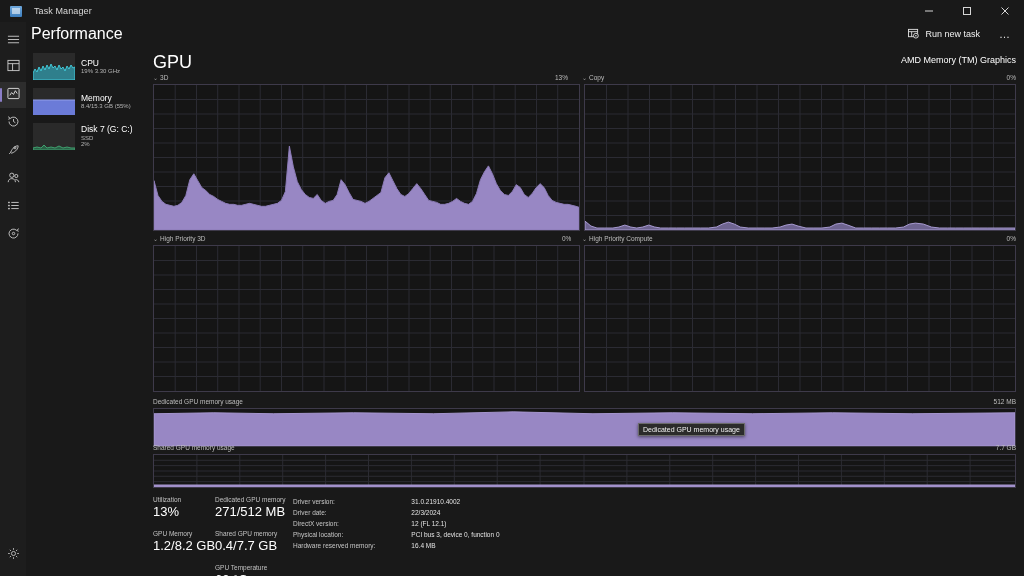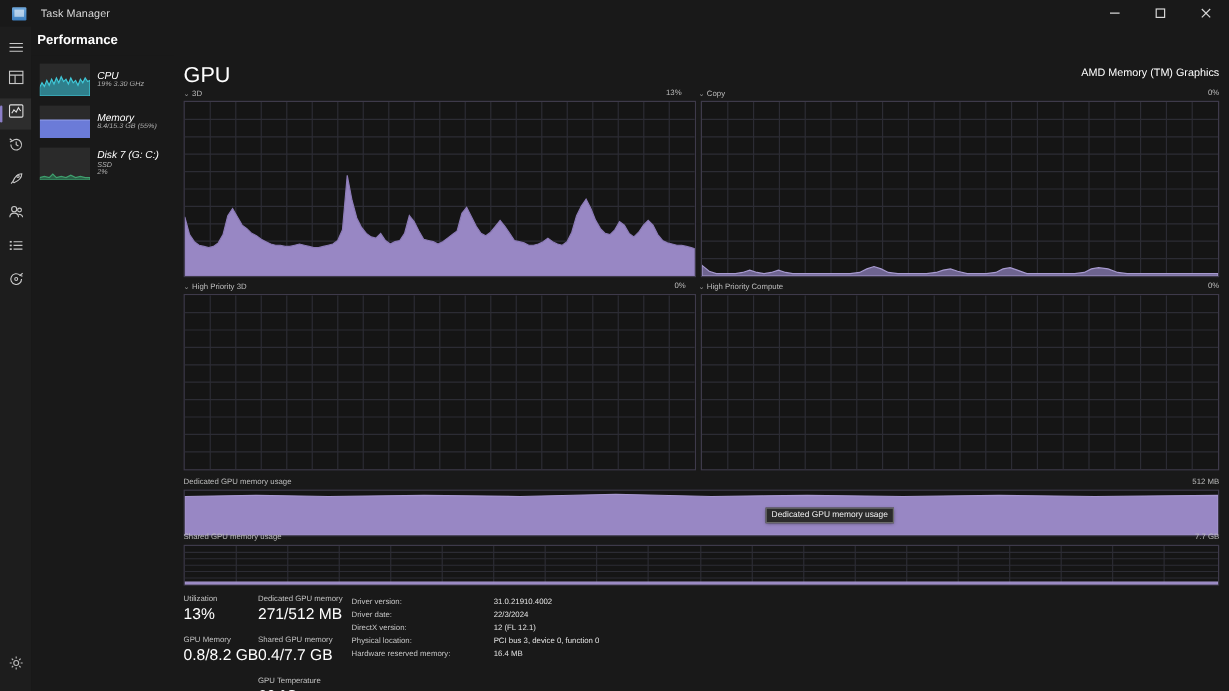--- a/index.html
+++ b/index.html
@@ -35,21 +35,21 @@
   .wbtn svg { display:block; }
 
   
   .cmdbar {
     position: absolute; top: 22px; left: 0; width: 1024px; height: 24px;
     display: flex; align-items: center;
   }
   .cmd-title {
     position:absolute; left: 31px; top: 0; height: 24px;
     display:flex; align-items:center;
-    font-size: 11px; font-weight: bold; color: #ffffff;
+    font-size: 16px; font-weight: normal; color: #ffffff;
   }
   .cmd-right { position:absolute; right: 4px; top:0; height:24px; display:flex; align-items:center; gap:2px;}
   .runtask {
     display:flex; align-items:center; gap:6px; padding: 3px 8px; border-radius: 3px;
     font-size: 9px; color:#f0f0f0;
   }
   .dots { padding: 2px 9px; font-size: 11px; color:#e0e0e0; letter-spacing:1px; border-radius:3px; }
 
   
   .rail {
@@ -64,21 +64,21 @@
   .rail-item.sel { background: #2d2d2d; }
   .rail-item.sel::before {
     content:""; position:absolute; left:0; top:6px; width:2px; height:14px;
     background:#8b7ec8; border-radius:1px;
   }
   .rail-bottom { position:absolute; bottom: 6px; left:0; width:26px; display:flex; justify-content:center; }
 
   
   .sidebar {
     position:absolute; left:26px; top:46px; width:119px; height:530px;
-    background:#191919; padding-top: 4px; font-style: italic;
+    background:#191919; padding-top: 4px;
   }
   .side-item {
     display:flex; align-items:center; gap:6px;
     height: 33px; margin: 0 4px 2px 4px; padding: 0 3px; border-radius:4px;
   }
   .side-item.sel { background:#2e2e2e; }
   .mini {
     width: 42px; height: 27px; flex:none; position:relative; overflow:hidden;
     background:#2a2a2a;
   }
@@ -154,20 +154,35 @@
     <div class="wbtn close">
       <svg width="10" height="10" viewBox="0 0 10 10">
           <line x1="1.5" y1="1.5" x2="8.5" y2="8.5" stroke="#d6d6d6" stroke-width="1"></line>
           <line x1="8.5" y1="1.5" x2="1.5" y2="8.5" stroke="#d6d6d6" stroke-width="1"></line>
         </svg>
     </div>
   </div>
 
   <div class="cmdbar">
     <div class="cmd-title">Performance</div>
+    <div class="cmd-right">
+      <div class="runtask">
+        <span>
+          <svg width="11" height="11" viewBox="0 0 12 12">
+            <rect x="0.5" y="1.5" width="10" height="8" fill="none" stroke="#e0e0e0" stroke-width="1"></rect>
+            <line x1="0.5" y1="4" x2="10.5" y2="4" stroke="#e0e0e0" stroke-width="1"></line>
+            <line x1="4" y1="4" x2="4" y2="9.5" stroke="#e0e0e0" stroke-width="1"></line>
+            <circle cx="8.6" cy="8.4" r="2.6" fill="#191919" stroke="#e0e0e0" stroke-width="1"></circle>
+            <circle cx="8.6" cy="8.4" r="0.9" fill="#e0e0e0"></circle>
+          </svg>
+        </span>
+        <span>Run new task</span>
+      </div>
+      <div class="dots">…</div>
+    </div>
   </div>
 
   <div class="rail">
     <div class="rail-item">
       <svg width="13" height="13" viewBox="0 0 14 14">
         <line x1="1" y1="3.5" x2="13" y2="3.5" stroke="#c8c8c8" stroke-width="1"></line>
         <line x1="1" y1="7" x2="13" y2="7" stroke="#c8c8c8" stroke-width="1"></line>
         <line x1="1" y1="10.5" x2="13" y2="10.5" stroke="#c8c8c8" stroke-width="1"></line>
       </svg>
     </div>
@@ -521,21 +536,21 @@
     </div>
 
     <div class="stats">
 
       <div class="stat-col" style="left:8px; top:4px;">
         <div class="stat-lbl">Utilization</div>
         <div class="stat-val">13%</div>
       </div>
       <div class="stat-col" style="left:8px; top:38px;">
         <div class="stat-lbl">GPU Memory</div>
-        <div class="stat-val">0.8/8.2 GB</div>
+        <div class="stat-val">1.2/8.2 GB</div>
       </div>
 
       <div class="stat-col" style="left:70px; top:4px;">
         <div class="stat-lbl">Dedicated GPU memory</div>
         <div class="stat-val">271/512 MB</div>
       </div>
       <div class="stat-col" style="left:70px; top:38px;">
         <div class="stat-lbl">Shared GPU memory</div>
         <div class="stat-val">0.4/7.7 GB</div>
       </div>

